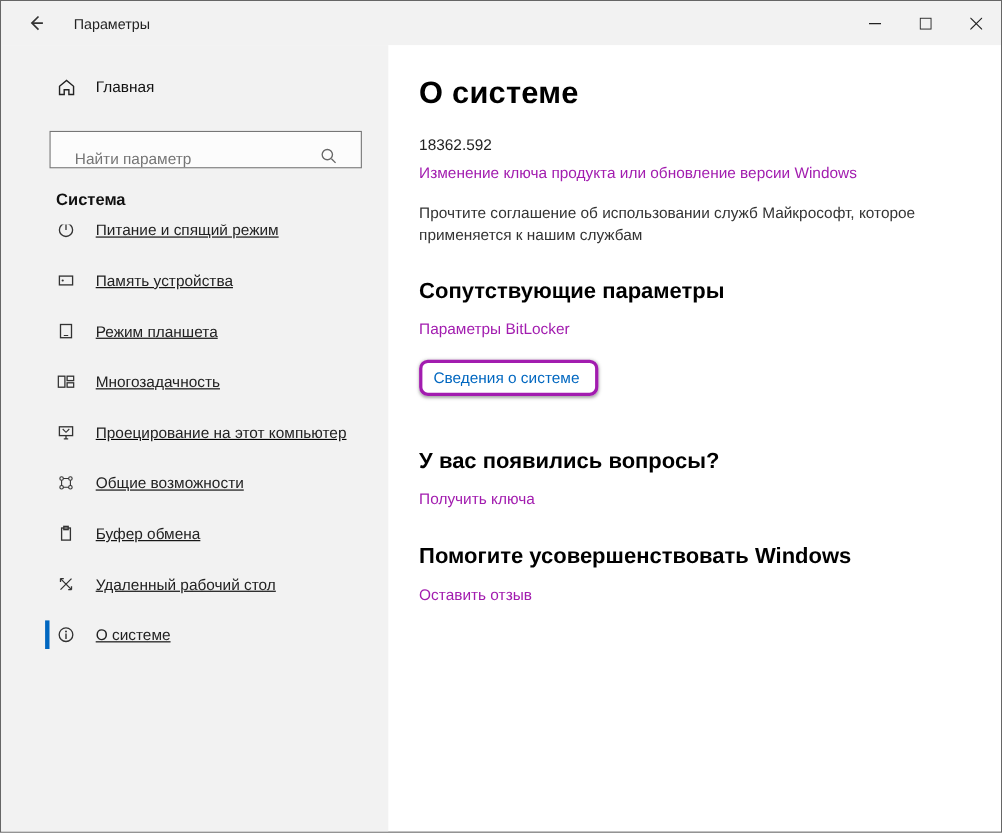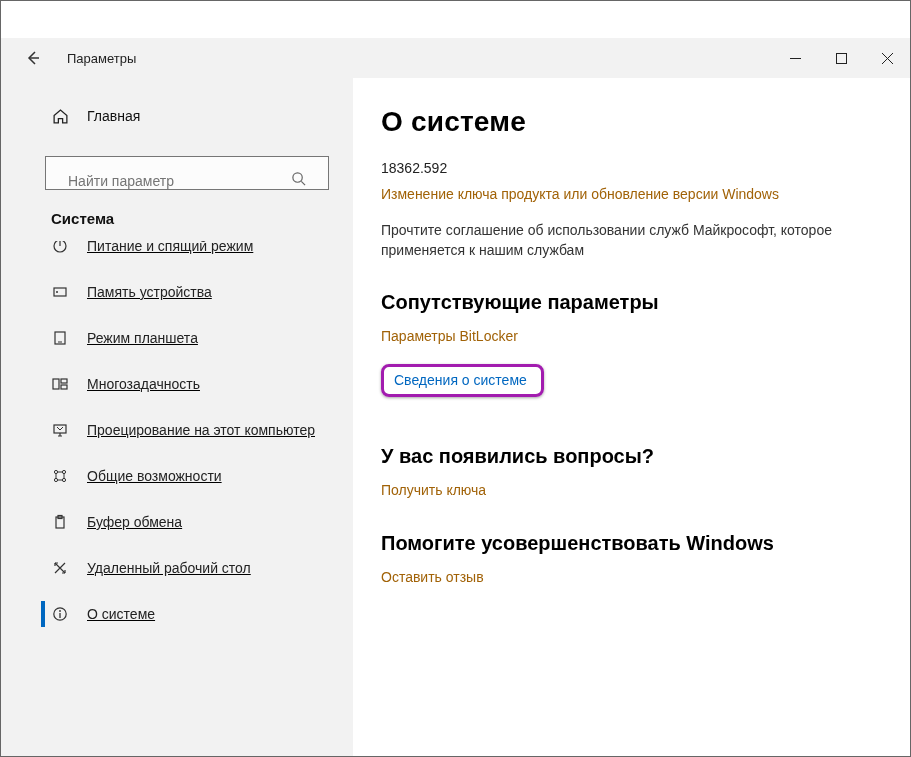--- a/index.html
+++ b/index.html
@@ -14,21 +14,20 @@
     border: 1px solid #666;
   }
 
   
   .titlebar {
     height: 40px;
     display: flex;
     align-items: center;
     padding-left: 16px;
     background: #f2f2f2;
-    margin-top: 37px;
   }
   .titlebar .back {
     width: 32px; height: 32px;
     display: flex; align-items: center; justify-content: center;
     color: #333;
     font-size: 18px;
   }
   .titlebar .title {
     margin-left: 18px;
     font-size: 13px;
@@ -142,21 +141,21 @@
   }
   .kv-row {
     display: flex;
     margin-bottom: 10px;
     font-size: 14px;
   }
   .kv-row .k { width: 200px; color: #222; }
   .kv-row .v { color: #222; }
 
   .link {
-    color: #a16207;
+    color: #a21caf;
     font-size: 14px;
     margin-bottom: 18px;
     display: block;
   }
   .para {
     color: #333;
     font-size: 14px;
     line-height: 1.45;
     margin-bottom: 18px;
     max-width: 460px;

